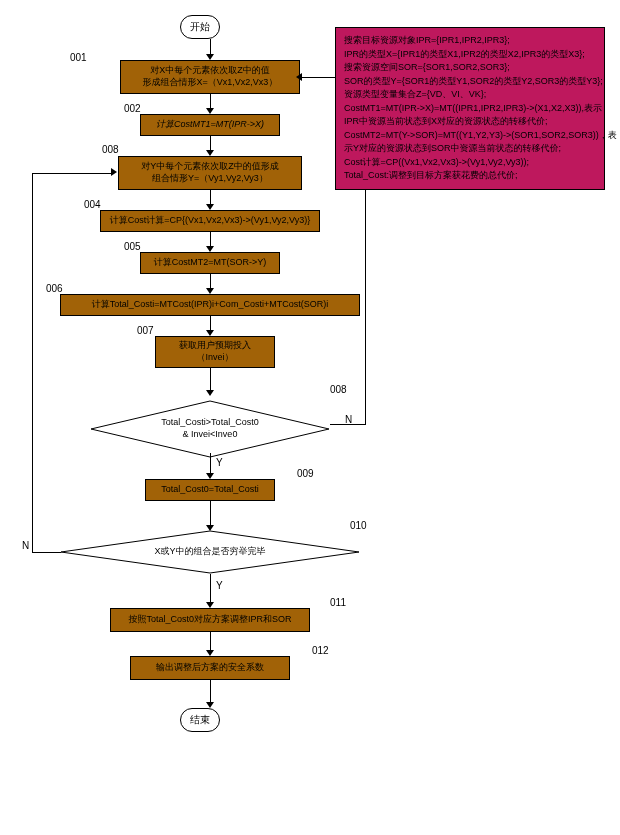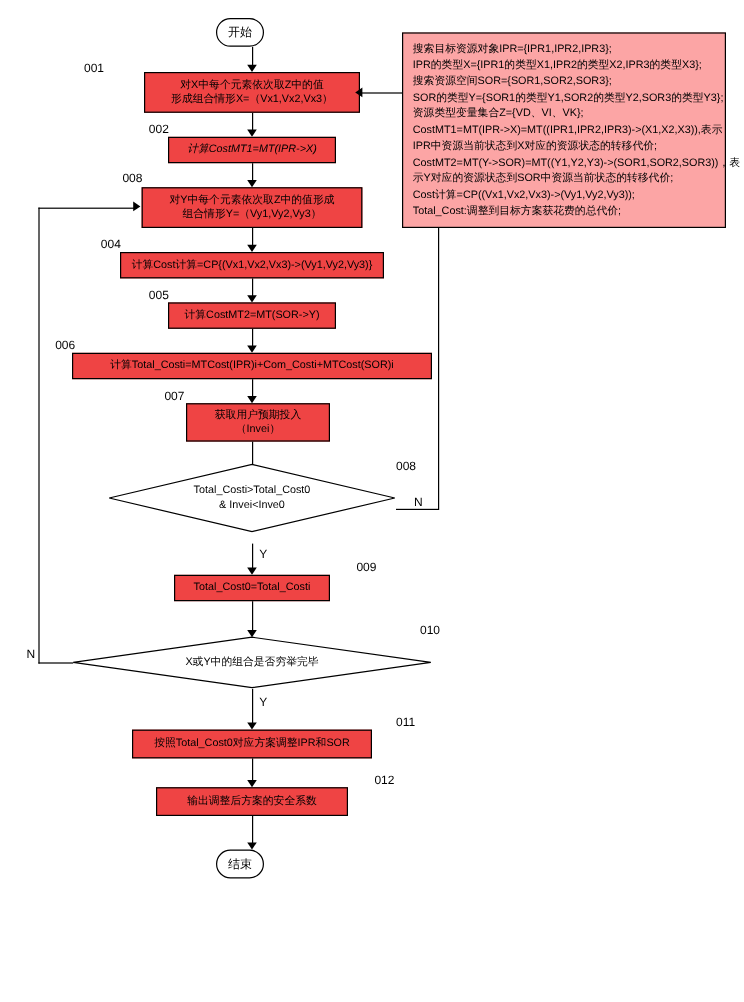--- a/index.html
+++ b/index.html
@@ -27,21 +27,21 @@
       background: #fff;
       display: flex;
       align-items: center;
       justify-content: center;
       font-size: 10px;
     }
     
     .proc {
       position: absolute;
       border: 1px solid #000;
-      background: #ef4444;
+      background: #a16207;
       display: flex;
       align-items: center;
       justify-content: center;
       text-align: center;
       padding: 4px 6px;
       font-size: 9px;
       line-height: 1.3;
     }
     
     .diamond-outer {
@@ -97,21 +97,21 @@
       border-right: 6px solid #000;
     }
     .branch-label {
       position: absolute;
       font-size: 10px;
     }
     
     .legend {
       position: absolute;
       border: 1px solid #000;
-      background: #fca5a5;
+      background: #be185d;
       padding: 6px 8px;
       font-size: 9px;
       line-height: 1.5;
     }
     .legend div { white-space: nowrap; }
   </style>
 </head>
 <body>
 
 <div class="container">
@@ -165,21 +165,21 @@
   <div class="arrow-down" style="left:206px; top:330px;"></div>
 
   <div class="step" style="left:125px; top:325px;">007</div>
   <div class="proc" style="left:155px; top:336px; width:120px; height:32px;">
     <span>获取用户预期投入<br>（Invei）</span>
   </div>
   <div class="vline" style="left:210px; top:368px; height:24px;"></div>
   <div class="arrow-down" style="left:206px; top:390px;"></div>
 
   <div class="step" style="left:318px; top:384px;">008</div>
-  <div class="diamond-outer" style="left:90px; top:386px; width:240px; height:58px;justify-content:center;">
+  <div class="diamond-outer" style="left:90px; top:400px; width:240px; height:58px;justify-content:center;">
     <svg class="diamond-shape" viewBox="0 0 240 58">
       <polygon points="120,1 239,29 120,57 1,29" fill="#fff" stroke="#000" stroke-width="1"></polygon>
     </svg>
     <div class="diamond-text">Total_Costi&gt;Total_Cost0<br>&amp; Invei&lt;Inve0</div>
   </div>
 
   <div class="branch-label" style="left:345px; top:414px;">N</div>
   <div class="hline" style="left:330px; top:424px; width:35px;"></div>
   <div class="vline" style="left:365px; top:77px; height:348px;"></div>
   <div class="hline" style="left:300px; top:77px; width:66px;"></div>

